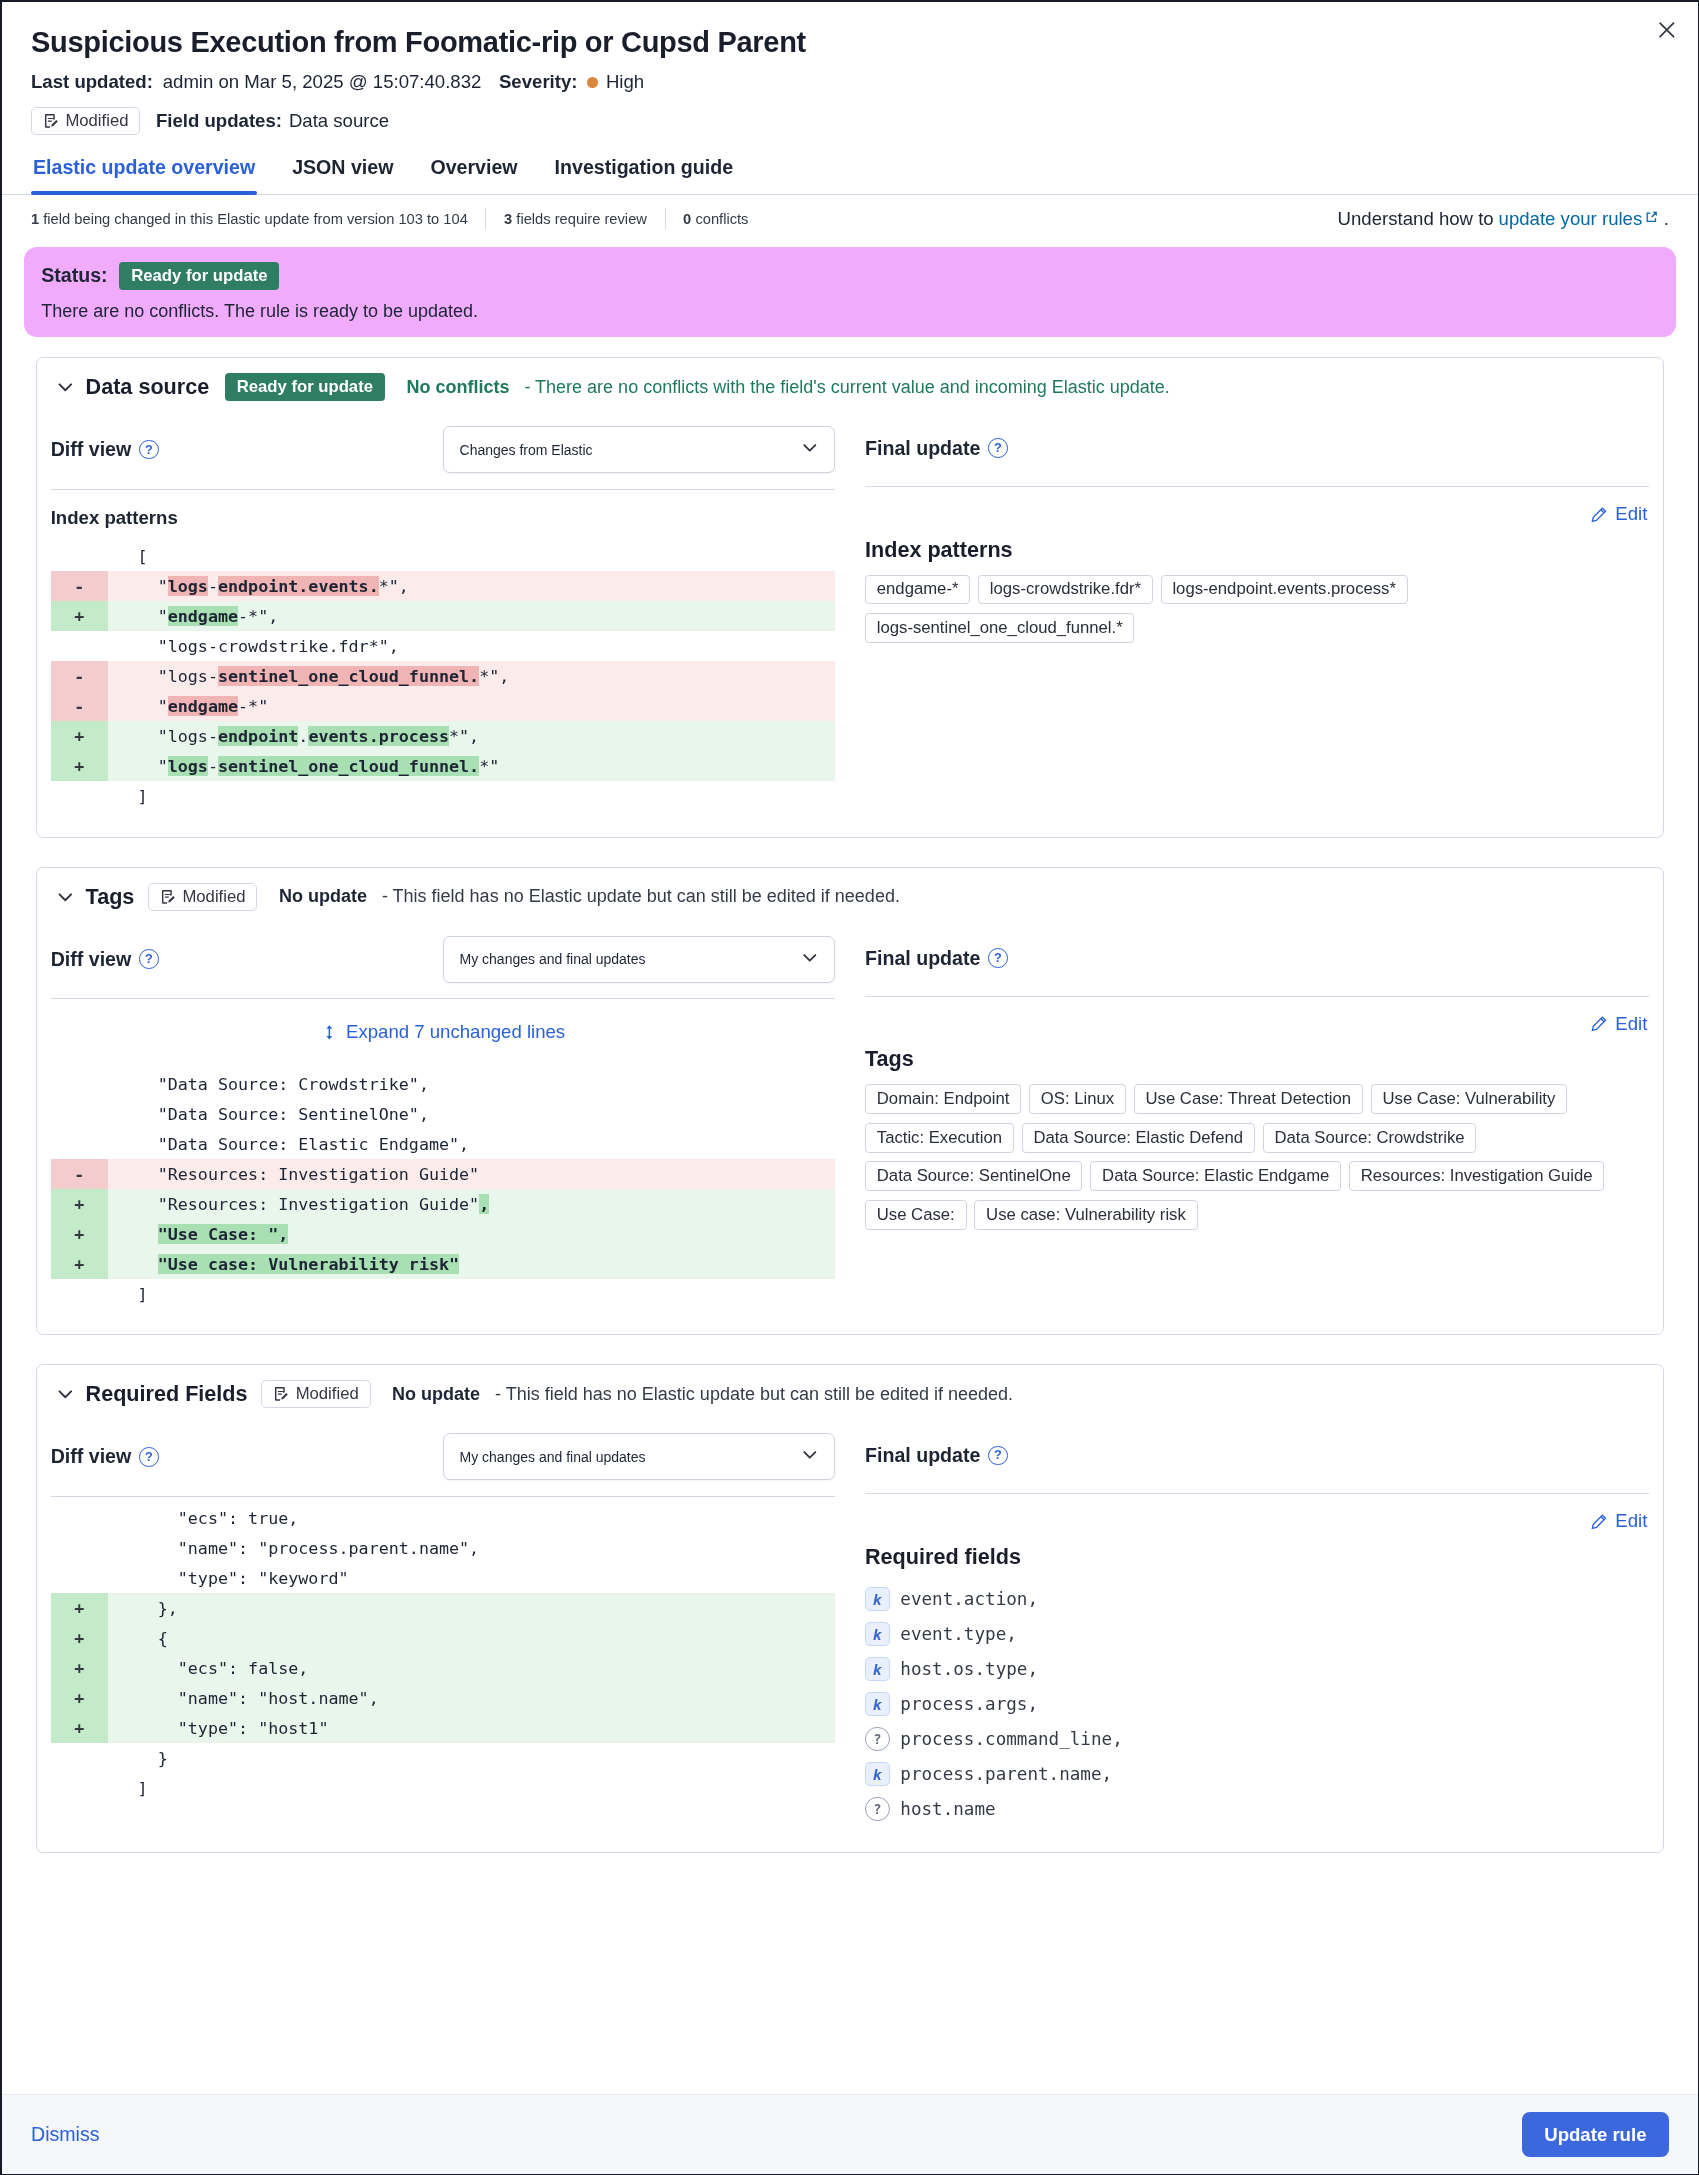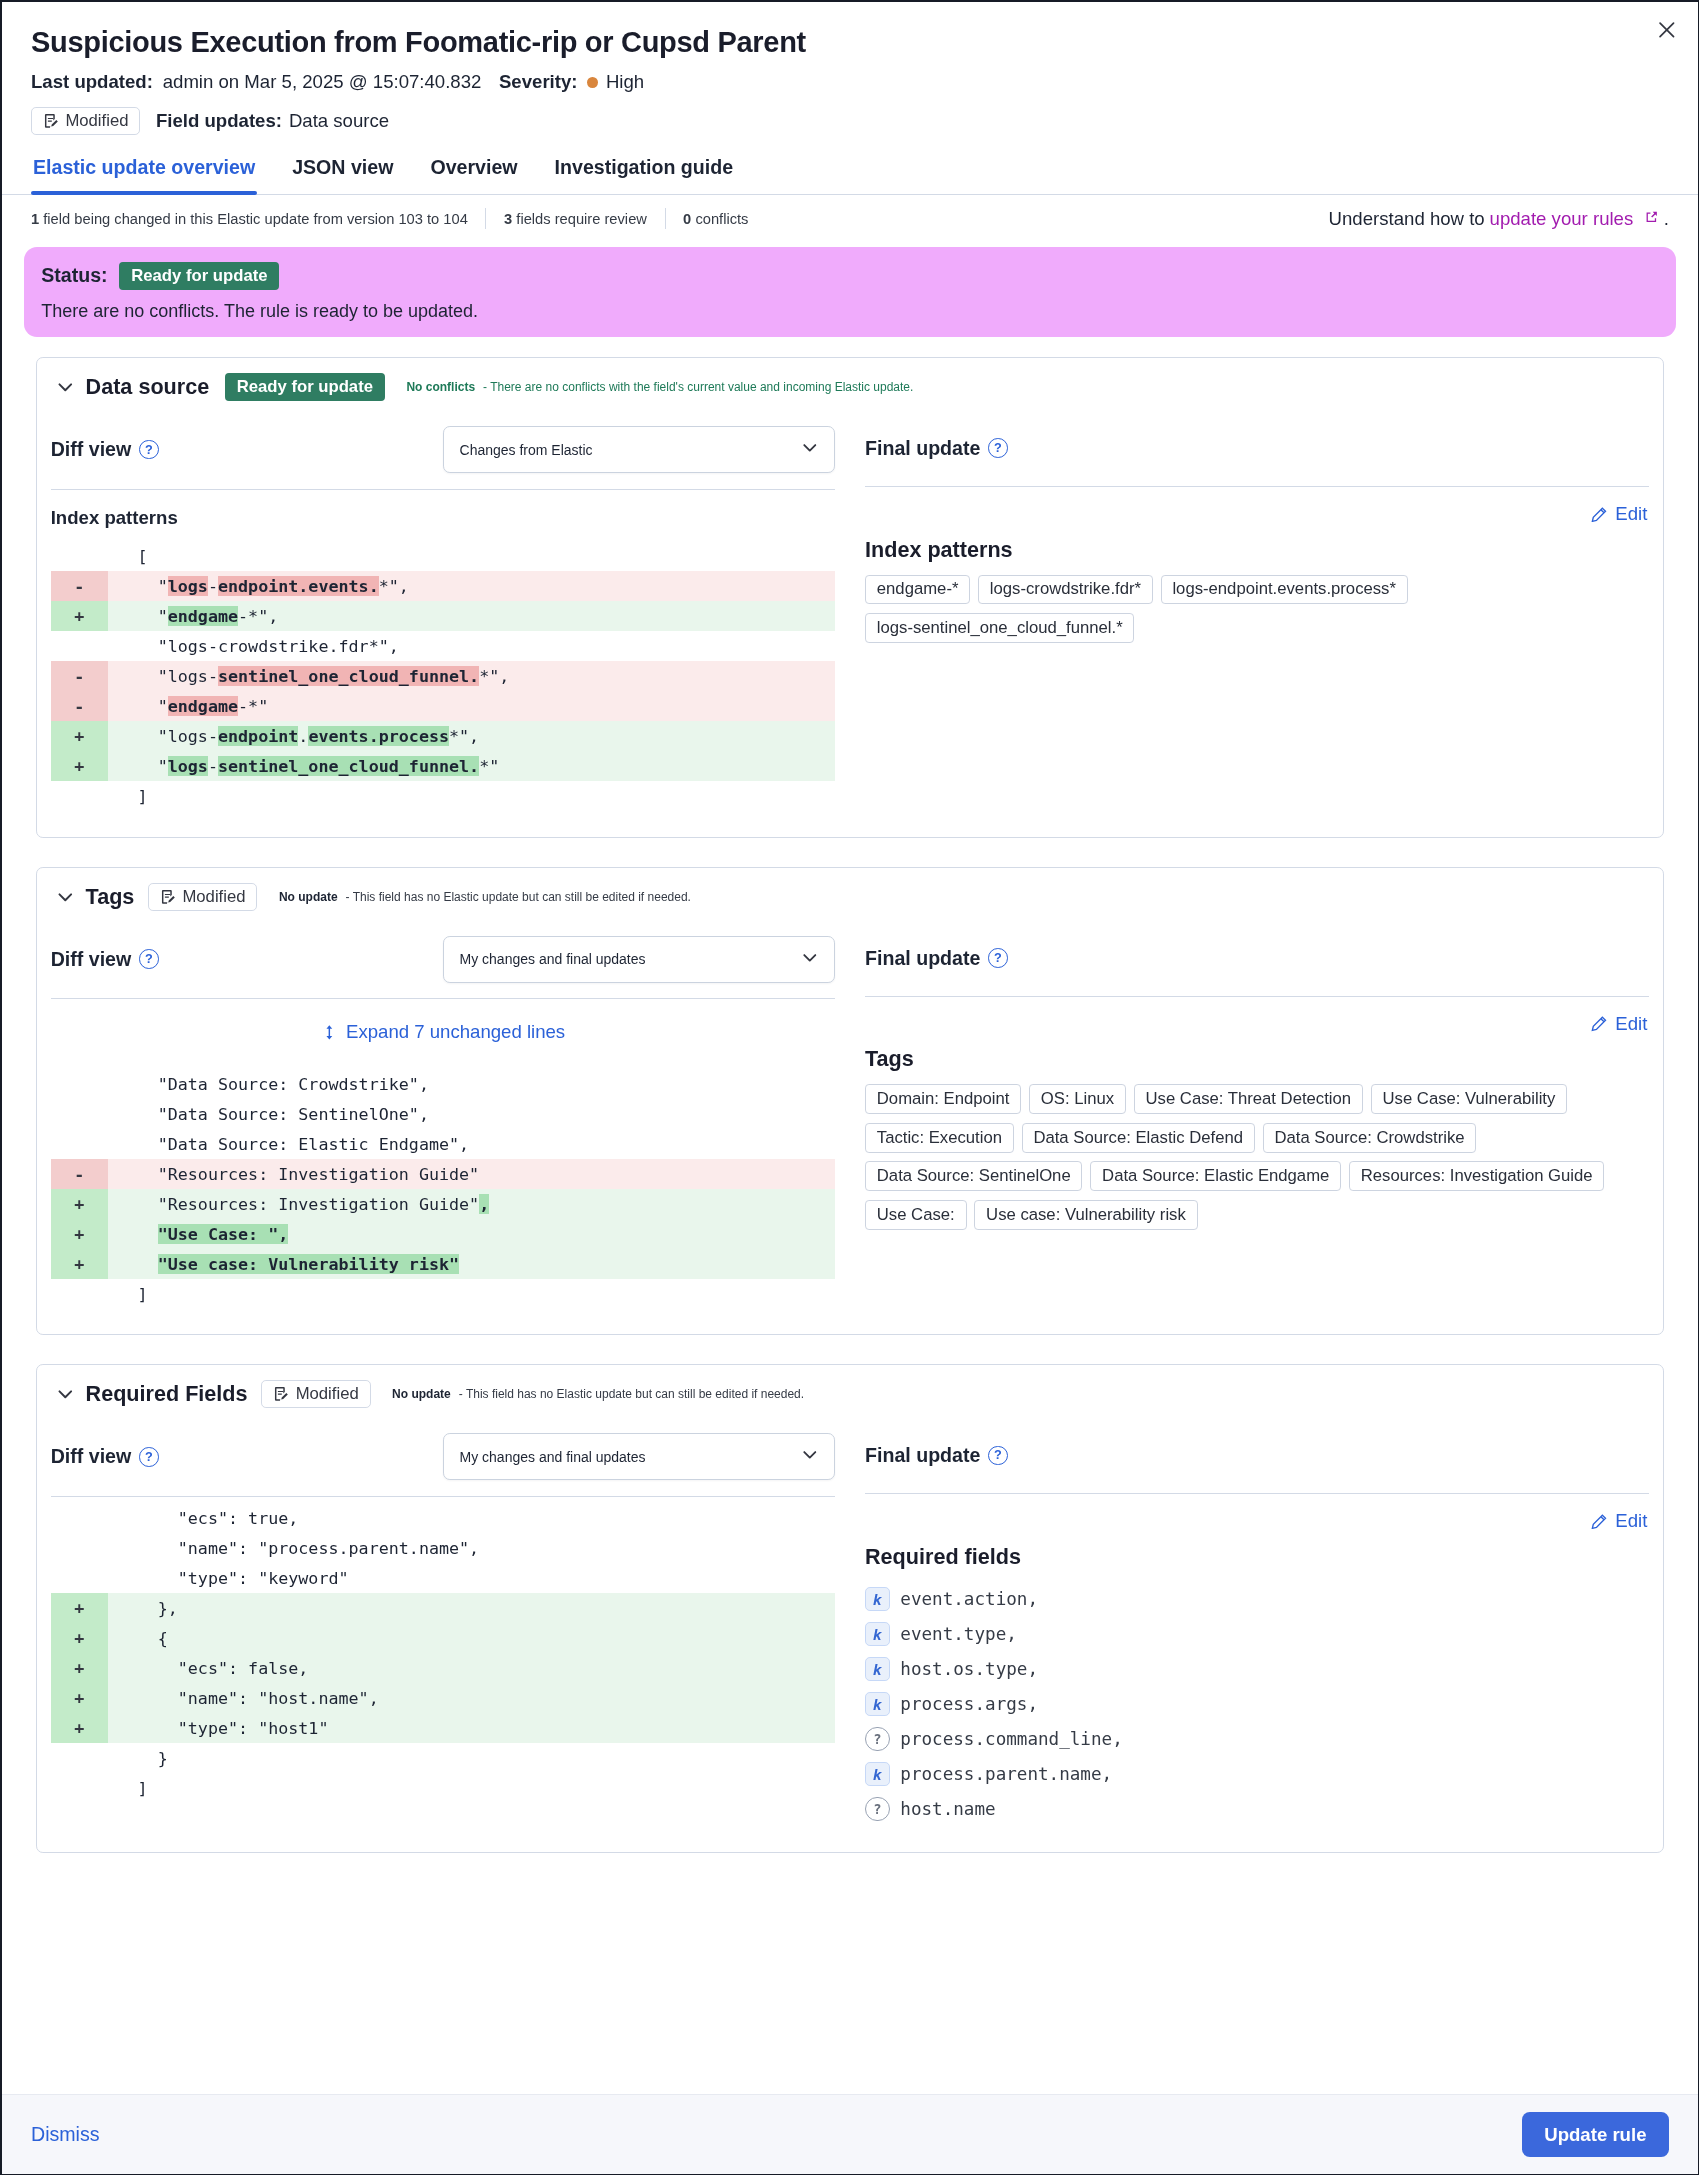--- a/index.html
+++ b/index.html
@@ -35,40 +35,40 @@
   .tab { font-size:19.6px; font-weight:600; color:#1d2433; padding: 2px 2px 14.7px; cursor:pointer; position:relative; }
   .tab.active { color:#2b61d8; }
   .tab.active::after { content:""; position:absolute; left:0; right:0; bottom:-1px; height:3.9px; border-radius:2px; background:#2b61d8; }
 
   
   .info-row { display:flex; align-items:center; padding: 12.7px 29px 11.8px; font-size:14.7px; color:#353b46; }
   .info-row b { font-weight:700; }
   .stat { white-space:nowrap; }
   .vsep { width:1px; height:21.6px; background:#d3dae6; margin: 0 17.6px; }
   .help-note { margin-left:auto; font-size:18.6px; color:#1d2433; display:flex; align-items:center; gap:4.9px; }
-  .help-note a { color:#a21caf; text-decoration:none; display:inline-flex; align-items:center; gap:11px; cursor:pointer; }
+  .help-note a { color:#0369a1; text-decoration:none; display:inline-flex; align-items:center; gap:2px; cursor:pointer; }
   .ext-ic svg { width:14.7px; height:14.7px; }
 
   
   .banner { margin: 5.9px 21.6px 19.6px; background:#f0abfc; border-radius:13px; padding: 14.7px 17.6px 15.7px; }
   .banner-top { display:flex; align-items:center; gap:11.8px; }
   .b-label { font-size:19.6px; font-weight:700; color:#1d2433; }
   .badge-success { background:#2f7d62; color:#fff; font-size:16.7px; font-weight:600; border-radius:3.9px; padding: 3.9px 11.8px; white-space:nowrap; }
   .b-msg { margin-top: 10.8px; font-size:18px; color:#1d2433; }
 
   
   .sections { }
   .panel { margin: 0 34px 29px; border:1px solid #d3dae6; border-radius:6.9px; background:#fff; }
   .panel-head { display:flex; align-items:center; padding: 14.7px 13.7px; }
   .chev { width:29px; height:29px; display:grid; place-items:center; color:#343741; cursor:pointer; border-radius:5.9px; flex:none; }
   .chev svg { width:18.6px; height:18.6px; }
   .p-title { font-size:21.6px; font-weight:700; color:#1a1d2b; margin: 0 5.9px 0 5.9px; white-space:nowrap; }
   .panel-head .badge-success { margin-left:9.8px; }
   .panel-head .badge-mod { margin-left:7.8px; }
-  .p-status { margin-left:21.6px; font-size:12px; color:#353b46; display:flex; gap:8px; align-items:flex-start; }
+  .p-status { margin-left:21.6px; font-size:18px; color:#353b46; display:flex; gap:15px; align-items:flex-start; }
   .p-status b { color:#1d2433; }
   .p-status.tone-success, .p-status.tone-success b { color:#1e7a58; }
 
   .panel-body { display:flex; gap:30px; padding: 2px 13.7px 25.5px; }
   .col { flex:1 1 0; min-width:0; }
   .col-head { display:flex; align-items:center; justify-content:space-between; padding: 7.8px 0 15.7px; border-bottom:1px solid #d3dae6; min-height:69px; }
   .col-head .lab { font-size:19.6px; font-weight:700; color:#1d2433; display:flex; align-items:center; gap:7.8px; }
   .col-head.right { justify-content:flex-start; }
   .help { width:19.6px; height:19.6px; border-radius:50%; border:1.6px solid #2b61d8; color:#2b61d8; font-size:12.7px; font-weight:700; display:inline-grid; place-items:center; flex:none; }
   .select { width:50%; height:47px; border:1px solid #cbd3df; border-radius:6.9px; background:#fff; display:flex; align-items:center; justify-content:space-between; padding: 0 15.7px; font-size:14px; color:#1d2433; cursor:pointer; box-shadow: 0 1px 2px rgba(30,40,60,.05); }

